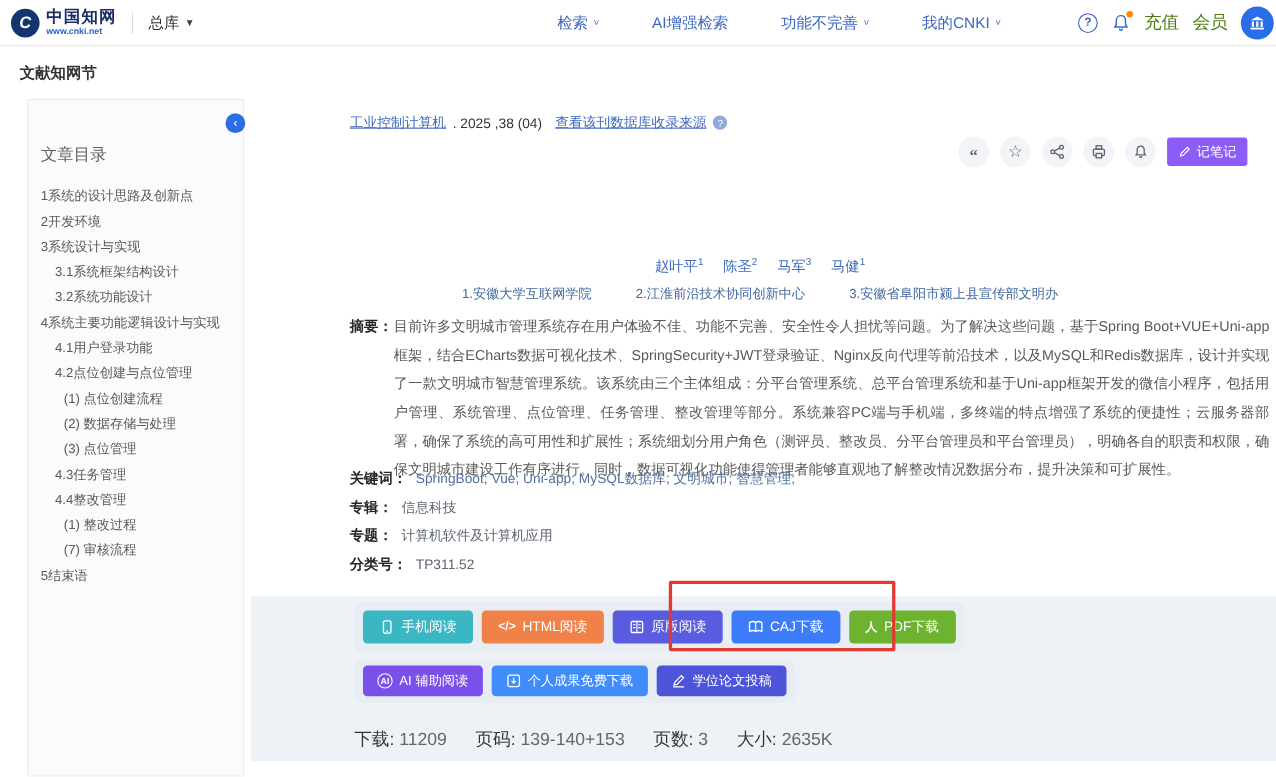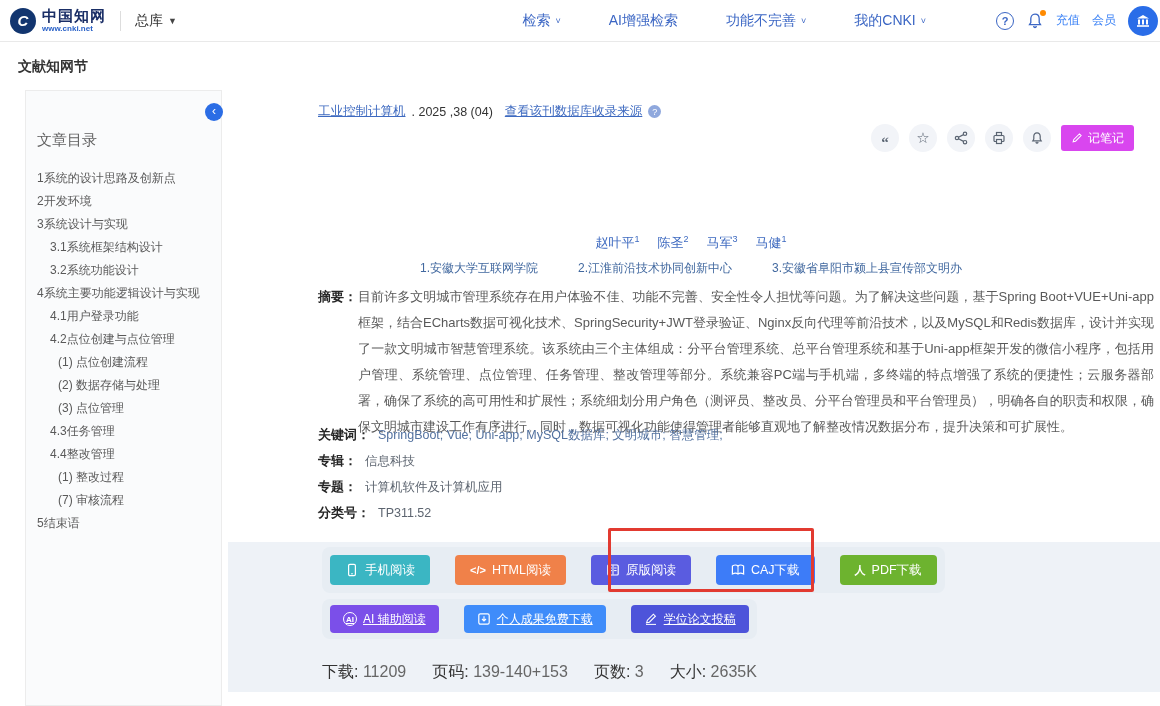--- a/index.html
+++ b/index.html
@@ -24,21 +24,21 @@
   .nav-item { font-size:14px; color:#3b66c4; cursor:pointer; display:flex; align-items:center; gap:5px; }
   .nav-item .caret-dn { font-size:9px; color:#3b66c4; }
   .hdr-icons { display:flex; align-items:center; gap:12px; }
   .circ-ic { width:18px; height:18px; border:1.4px solid #3b66c4; border-radius:50%;
     color:#3b66c4; font-size:11px; font-weight:bold; display:flex; align-items:center;
     justify-content:center; cursor:pointer; }
   .bell-wrap { position:relative; cursor:pointer; }
   .bell-wrap svg { display:block; }
   .bell-dot { position:absolute; right:-2px; top:-2px; width:6px; height:6px;
     border-radius:50%; background:#ff8a00; }
-  .hdr-small { font-size:12px; color:#3b82f6; cursor:pointer; }
+  .hdr-small { font-size:16px; color:#4d7c0f; cursor:pointer; }
   .org-circ { width:30px; height:30px; border-radius:50%; background:#2a6de8;
     display:flex; align-items:center; justify-content:center; margin-right:-12px; cursor:pointer; }
 
   
   .crumb { padding:16px 0 12px 18px; font-size:14px; font-weight:bold; color:#333; }
 
   
   .sidebar { position:absolute; left:25px; top:90px; width:197px; bottom:0;
     background:#fafbfc; border:1px solid #ececec; padding:40px 10px 10px 11px; }
   .toc-title { font-size:15px; color:#616161; margin-bottom:22px; }
@@ -58,21 +58,21 @@
   .jissue { color:#333; }
   .jsrc { color:#3e6ac0; text-decoration:underline; cursor:pointer; margin-left:6px; }
   .info-ic { width:13px; height:13px; border-radius:50%; background:#8fa8dd; color:#fff;
     font-size:9px; display:inline-flex; align-items:center; justify-content:center; cursor:pointer; }
 
   .toolbar { position:absolute; top:34px; right:26px; display:flex; align-items:center; gap:10px; }
   .tb-circ { width:28px; height:28px; border-radius:50%; background:#f2f4f8;
     display:flex; align-items:center; justify-content:center; color:#5a6472; cursor:pointer; }
   .tb-circ .q { font-family:"Liberation Serif",serif; font-weight:bold; font-size:15px; line-height:8px; padding-top:8px; }
   .tb-circ .st { font-size:15px; }
-  .note-btn { height:26px; background:#d946ef; border:none; border-radius:3px; color:#fff;
+  .note-btn { height:26px; background:#8b5cf6; border:none; border-radius:3px; color:#fff;
     font-size:12px; display:flex; align-items:center; gap:5px; padding:0 10px; cursor:pointer; }
 
   .doc-title { position:absolute; top:94px; left:50px; right:50px; text-align:center;
     font-size:21px; font-weight:600; color:#1f1f1f; }
   .authors { position:absolute; top:143px; left:0; right:0; text-align:center; }
   .author { font-size:13px; color:#3e6ac0; margin:0 9px; cursor:pointer; }
   .author sup { font-size:9px; }
   .affils { position:absolute; top:168px; left:0; right:0; text-align:center; }
   .affil { font-size:12px; color:#41689f; margin:0 20px; }
 
@@ -82,26 +82,26 @@
 
   .meta { position:absolute; top:338px; left:96px; right:10px; }
   .meta-row { display:flex; margin-bottom:12px; line-height:14px; }
   .m-label { font-size:13px; font-weight:bold; color:#262626; margin-right:8px; white-space:nowrap; }
   .m-value { font-size:12.5px; color:#5d6570; }
   .m-value.lnk { color:#52719f; cursor:pointer; }
 
   
   .panel { position:absolute; left:6px; right:0; top:452px; bottom:14px; background:#eef2f7; }
   .btn-row { position:absolute; left:94px; background:#e7edf3; border-radius:8px;
-    display:flex; align-items:center; gap:25px; padding:8px; }
+    display:flex; align-items:center; gap:8px; padding:8px; }
   .row1 { top:5px; }
   .row2 { top:57px; padding:6px 8px; }
   .act-btn { height:30px; border:none; border-radius:4px; color:#fff; font-size:12.5px;
     display:flex; align-items:center; gap:6px; padding:0 15px; cursor:pointer; white-space:nowrap; }
-  .row2 .act-btn { height:28px; font-size:12px; padding:0 13px;text-decoration:underline; }
+  .row2 .act-btn { height:28px; font-size:12px; padding:0 13px; }
   .act-btn svg { width:14px; height:14px; }
   .txic { font-size:11px; font-weight:bold; color:#fff; letter-spacing:0; }
   .aic { border:1.2px solid #fff; border-radius:50%; width:14px; height:14px; font-size:8px;
     display:inline-flex; align-items:center; justify-content:center; }
   .stats { position:absolute; left:94px; top:120px; display:flex; gap:26px; }
   .stat { font-size:16px; }
   .s-label { color:#333; }
   .s-value { color:#666; }
 
   

